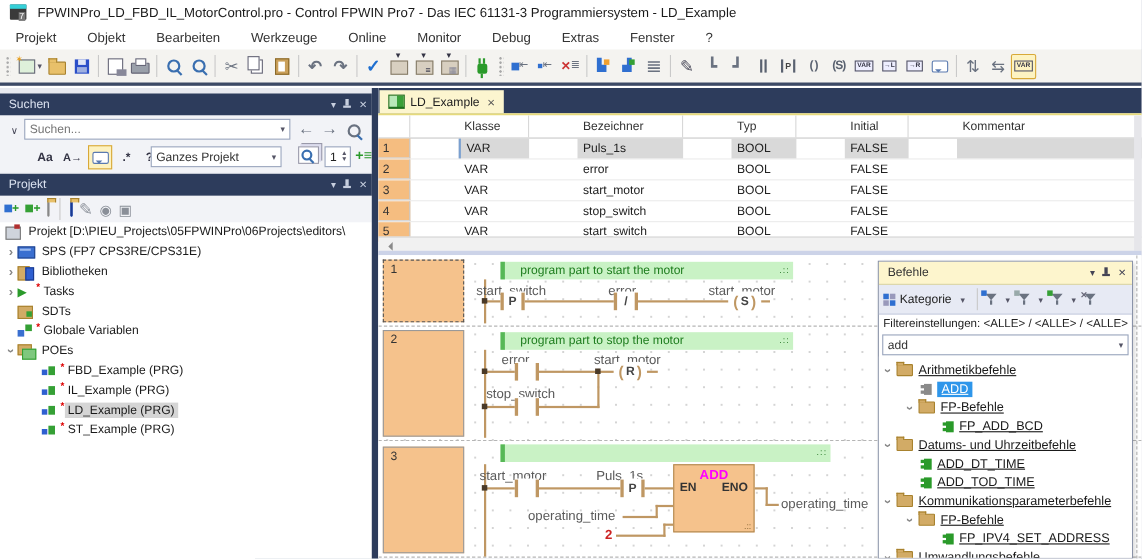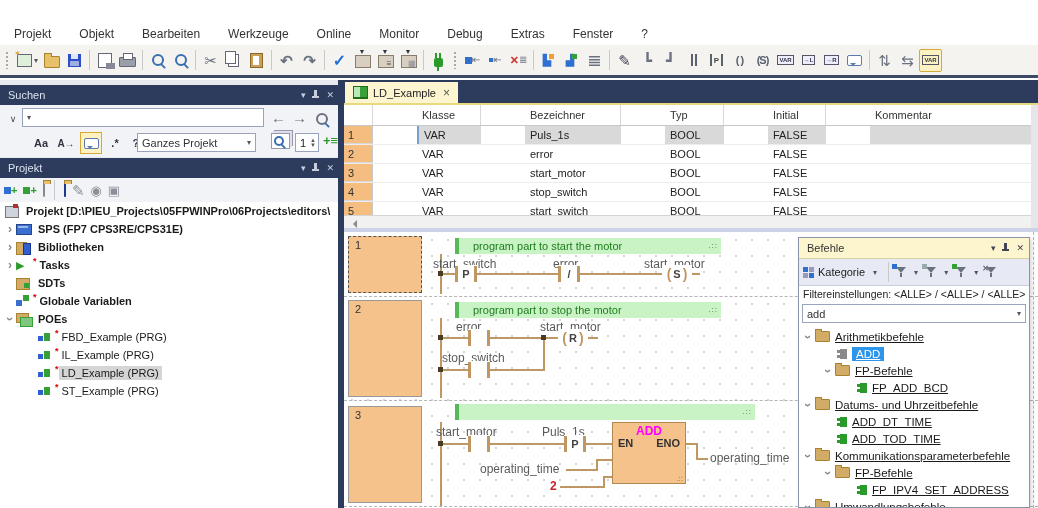--- a/index.html
+++ b/index.html
@@ -69,21 +69,21 @@
   .sbtn.on{background:#fdf2c0;border:1px solid #d8a838;}
   .inputbox{background:#fff;border:1px solid #98a4bc;display:flex;align-items:center;box-sizing:border-box;}
   .inputbox input{border:none;outline:none;flex:1;font:11px "Liberation Sans",sans-serif;padding:2px 4px;color:#333;background:transparent;}
   .combo-caret{font-size:8px;color:#556;padding:0 4px;}
   
   .tree{position:absolute;left:0;width:338px;background:#fff;}
   .trow{height:18px;display:flex;align-items:center;white-space:nowrap;}
   .trow .chev{width:12px;text-align:center;color:#888;font-size:12px;flex:none;font-weight:bold;}
   .chev.exp{display:inline-block;transform:rotate(90deg);}
   .trow .lbl{padding:1px 3px;color:#1a1a1a;}
-  .trow .lbl.bold{font-weight:bold;}
+  .trow .lbl.bold{font-weight:normal;}
   .trow .lbl.sel{background:#d5d5d5;}
   .star{color:#d00;font-weight:bold;font-size:9px;margin-left:-2px;position:relative;top:-4px;}
   .pic{position:relative;width:17px;height:14px;flex:none;margin-right:2px;}
   .pic span{position:absolute;}
   
   #vsplit{position:absolute;left:338px;top:80px;width:6px;height:428px;background:#2d3c5c;}
   #maincol{position:absolute;left:344px;top:80px;width:694px;height:428px;background:#fff;}
   #tabbar{position:absolute;left:0;top:0;width:694px;height:23px;background:#2d3c5c;}
   #tabstrip{position:absolute;left:0;top:23px;width:694px;height:2px;background:#e6da7c;}
   .tab{position:absolute;left:1px;top:2px;height:21px;background:#fcf5cf;display:flex;align-items:center;gap:5px;padding:0 8px;}
@@ -156,20 +156,24 @@
   .bins::after{content:"";position:absolute;left:0;top:1px;width:3px;height:3px;background:#2a9a2a;box-shadow:0 5px 0 #2a9a2a;}
   .bins.gray::before{background:#8a8a8a;} .bins.gray::after{background:#8a8a8a;box-shadow:0 5px 0 #8a8a8a;}
   .brow .lbl{color:#1a1a1a;font-size:11.5px;text-decoration:underline;}
   .brow .lbl.sel{background:#2e96ea;color:#fff;padding:1px 4px;}
 </style>
 </head>
 <body>
 
 <div id="app">
 
+  <div id="titlebar">
+    <span class="appico"></span>
+    <span class="ttl">FPWINPro_LD_FBD_IL_MotorControl.pro - Control FPWIN Pro7 - Das IEC 61131-3 Programmiersystem - LD_Example</span>
+  </div>
 
   <div id="menubar">
     <span class="mi">Projekt</span>
     <span class="mi">Objekt</span>
     <span class="mi">Bearbeiten</span>
     <span class="mi">Werkzeuge</span>
     <span class="mi">Online</span>
     <span class="mi">Monitor</span>
     <span class="mi">Debug</span>
     <span class="mi">Extras</span>
@@ -321,20 +325,21 @@
       <span>Suchen</span>
       <span class="ptools">
         <span class="tg">▾</span>
         <span class="pinico"></span>
         <span class="tg">✕</span>
       </span>
     </div>
     <div style="position:absolute;left:0;top:25px;width:338px;height:52px;background:#f2f3f7;">
       <span class="sbtn" style="position:absolute;left:2px;top:3px;color:#445;font-size:9px">∨</span>
       <span class="inputbox" style="position:absolute;left:22px;top:3px;width:242px;height:19px">
+        <input placeholder="Suchen..." style="">
         <span class="combo-caret">▾</span>
       </span>
       <span class="glyph" style="position:absolute;left:271px;top:5px;font-weight:bold">←</span>
       <span class="glyph" style="position:absolute;left:292px;top:5px;font-weight:bold">→</span>
       <span class="mag" style="position:absolute;left:316px;top:8px;border-color:#6a7280"></span>
       <span class="sbtn" style="position:absolute;left:30px;top:27px;font-weight:bold;color:#334">Aa</span>
       <span class="sbtn" style="position:absolute;left:55px;top:27px;font-weight:bold;color:#334;font-size:10px">A→</span>
       <span class="sbtn on" style="position:absolute;left:80px;top:27px">
           <span class="bubble"></span>
         </span>

